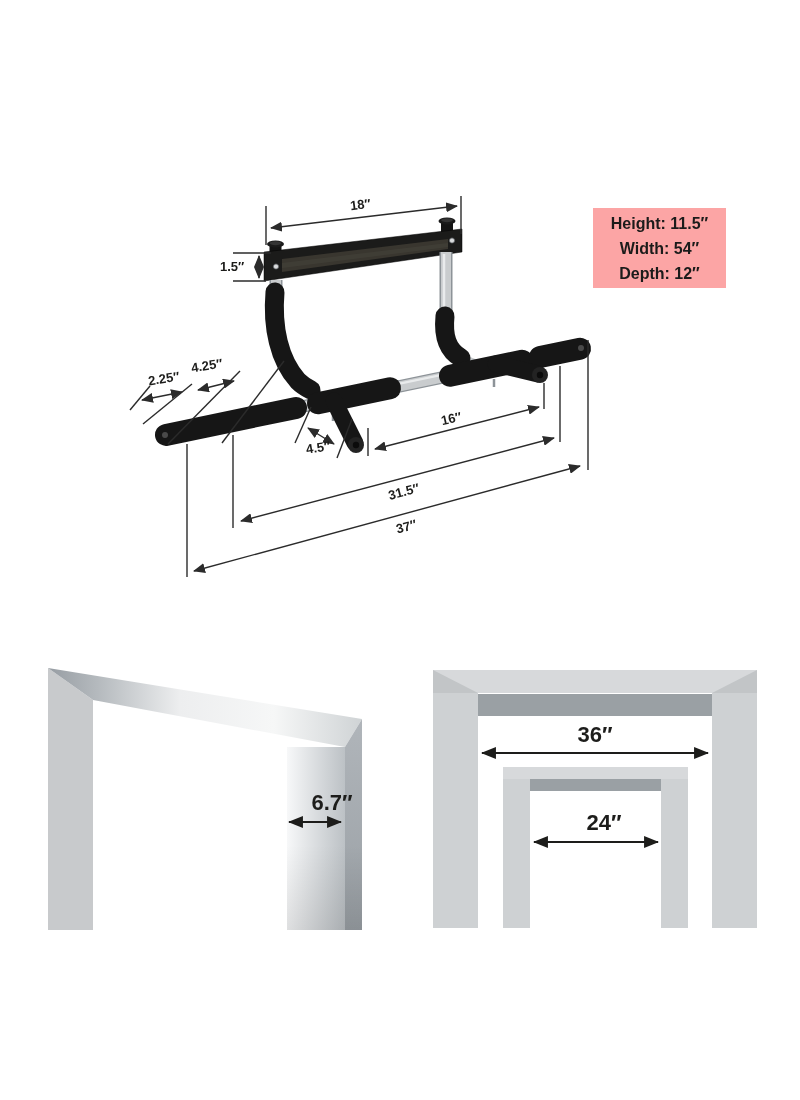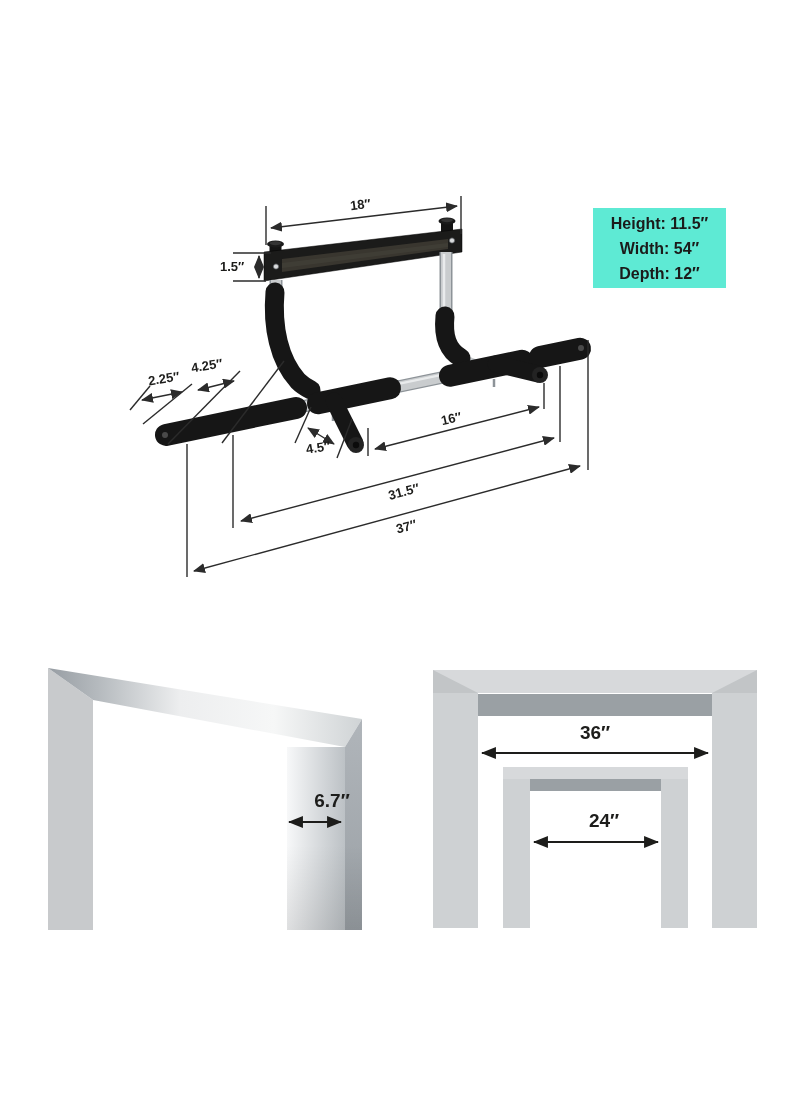--- a/index.html
+++ b/index.html
@@ -15,32 +15,32 @@
   #lbl-18   {left:350px;top:197px;transform:rotate(-7deg);}
   #lbl-1-5  {left:220px;top:259px;}
   #lbl-2-25 {left:148px;top:371px;transform:rotate(-9deg);}
   #lbl-4-25 {left:191px;top:358px;transform:rotate(-9deg);}
   #lbl-4-5  {left:306px;top:440px;transform:rotate(-9deg);}
   #lbl-16   {left:441px;top:411px;transform:rotate(-13deg);}
   #lbl-31-5 {left:388px;top:484px;transform:rotate(-15deg);}
   #lbl-37   {left:396px;top:519px;transform:rotate(-15deg);}
   .spec-box{
     position:absolute;left:593px;top:208px;width:133px;height:80px;
-    background:#5eead4;display:flex;flex-direction:column;justify-content:center;
+    background:#fca5a5;display:flex;flex-direction:column;justify-content:center;
     text-align:center;
   }
   .spec-box div{font-weight:700;font-size:16px;color:#1b1b1a;line-height:25px;}
   .panel-title{
     position:absolute;font-weight:700;color:#171716;font-size:21px;
     text-align:center;line-height:23px;
   }
   #title-left{left:40px;top:629px;width:352px;}
   #title-right{left:424px;top:605px;width:356px;}
   .frame-label{
-    position:absolute;font-weight:700;color:#1d1d1b;font-size:19px;
+    position:absolute;font-weight:700;color:#1d1d1b;font-size:22px;
     text-align:center;width:56px;
   }
   #lbl-6-7{left:304px;top:790px;}
   #lbl-36 {left:567px;top:722px;}
   #lbl-24 {left:576px;top:810px;}
 </style>
 </head>
 <body>
 
 <div class="canvas">

